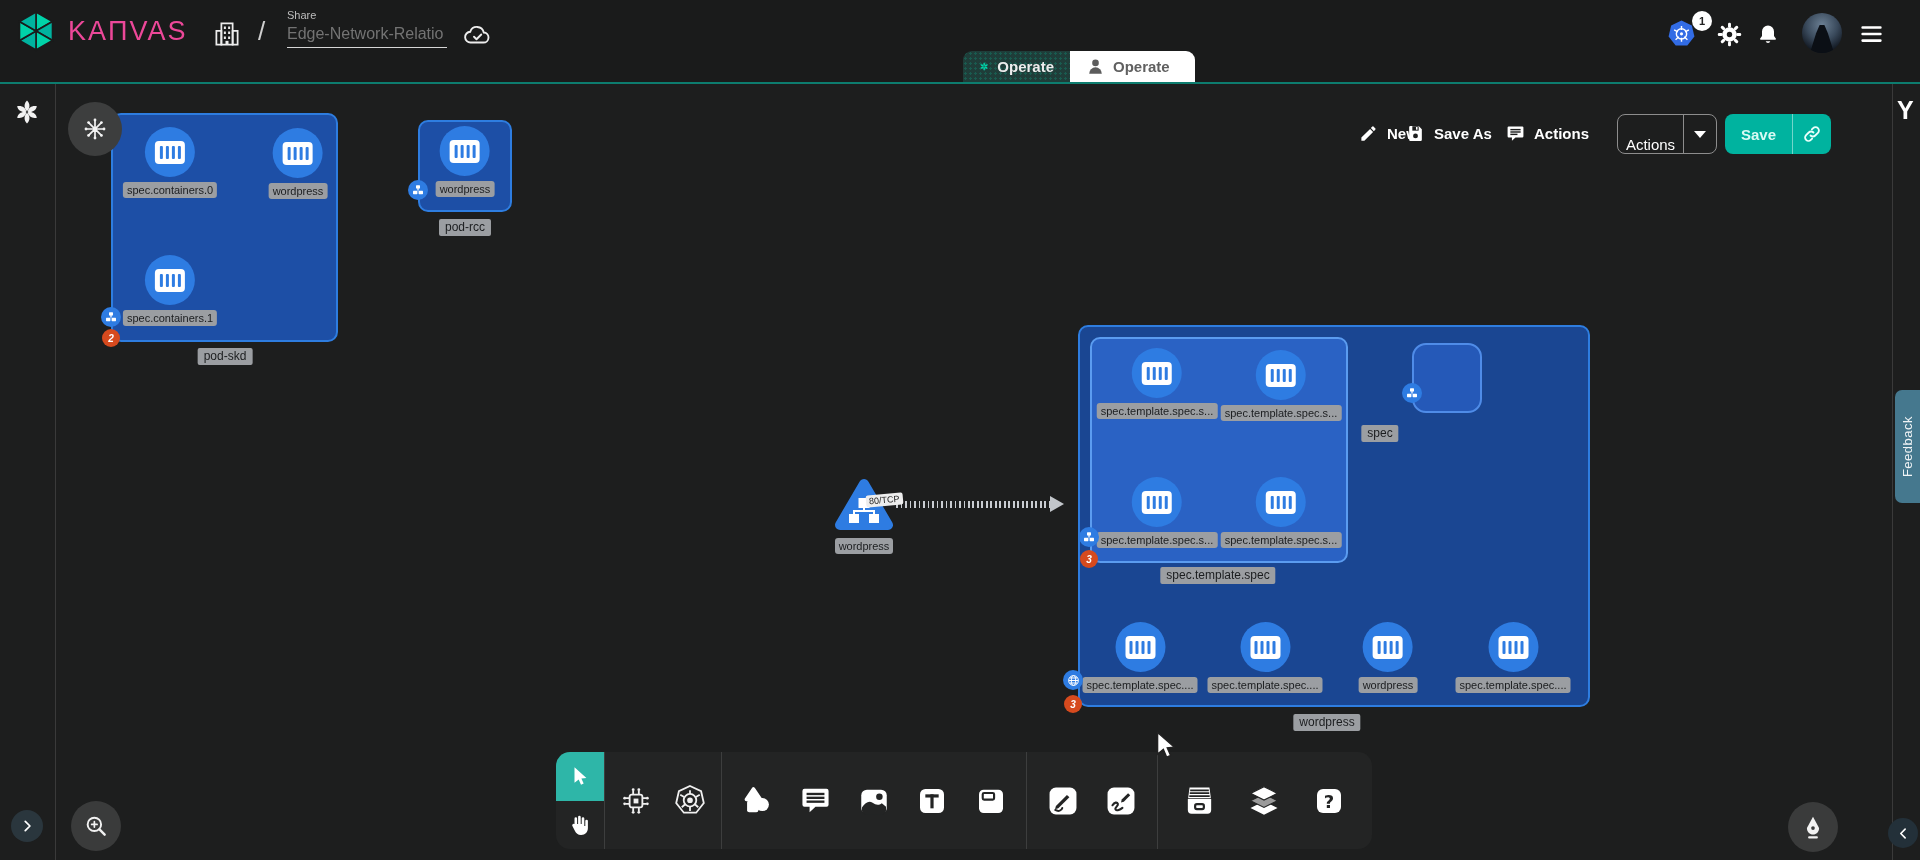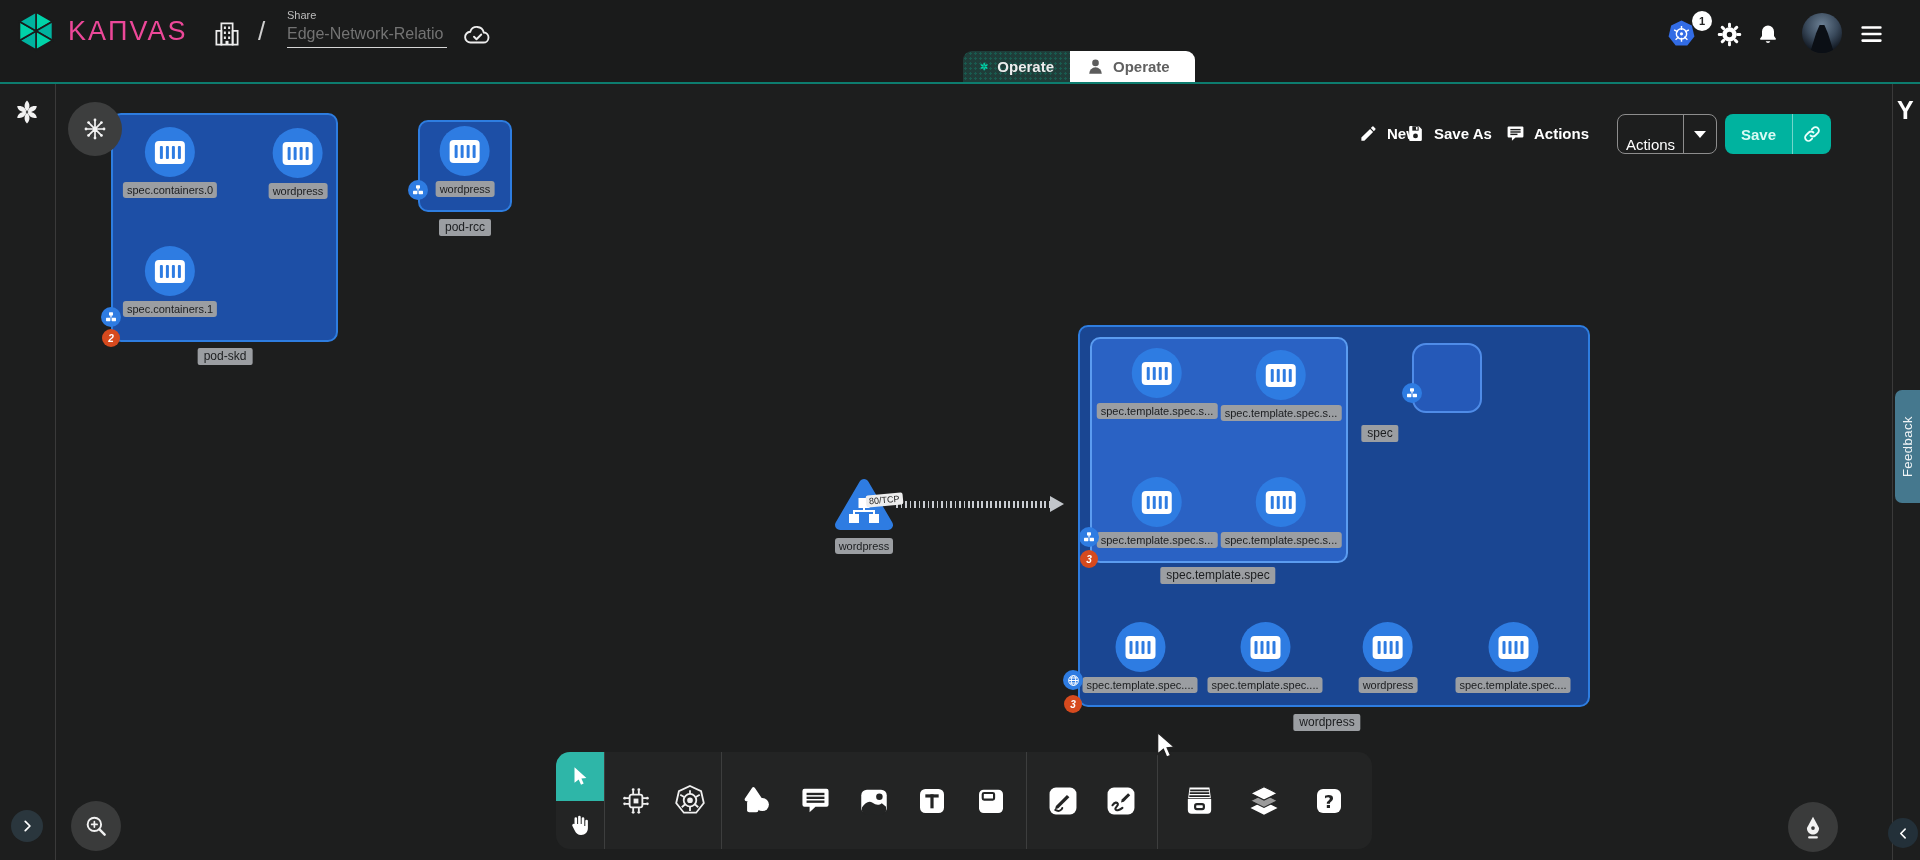--- a/index.html
+++ b/index.html
@@ -312,21 +312,21 @@
   <div class="ccirc">
       <div class="cicon">
         <span></span>
         <span></span>
         <span></span>
         <span></span>
       </div>
     </div>
   <div class="nlabel">wordpress</div>
 </div>
-<div class="cnode" style="left:170px;top:246px">
+<div class="cnode" style="left:170px;top:255px">
   <div class="ccirc">
       <div class="cicon">
         <span></span>
         <span></span>
         <span></span>
         <span></span>
       </div>
     </div>
   <div class="nlabel">spec.containers.1</div>
 </div>

